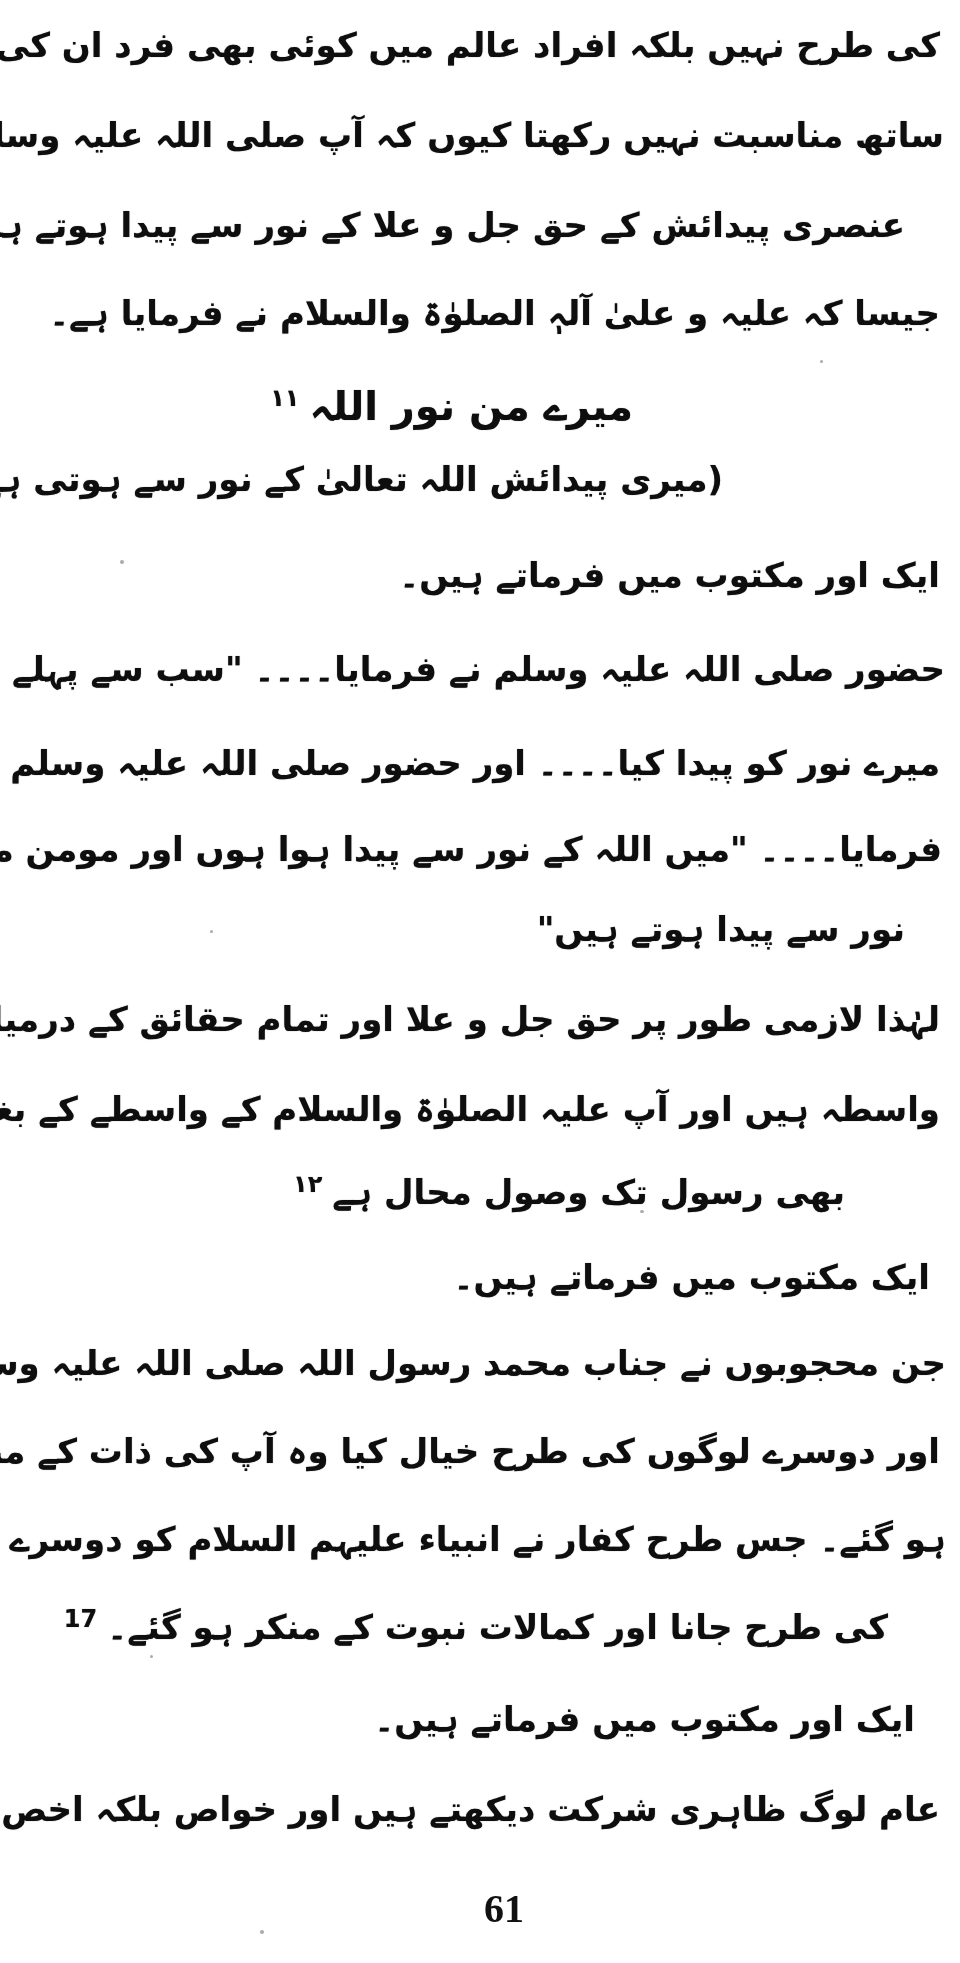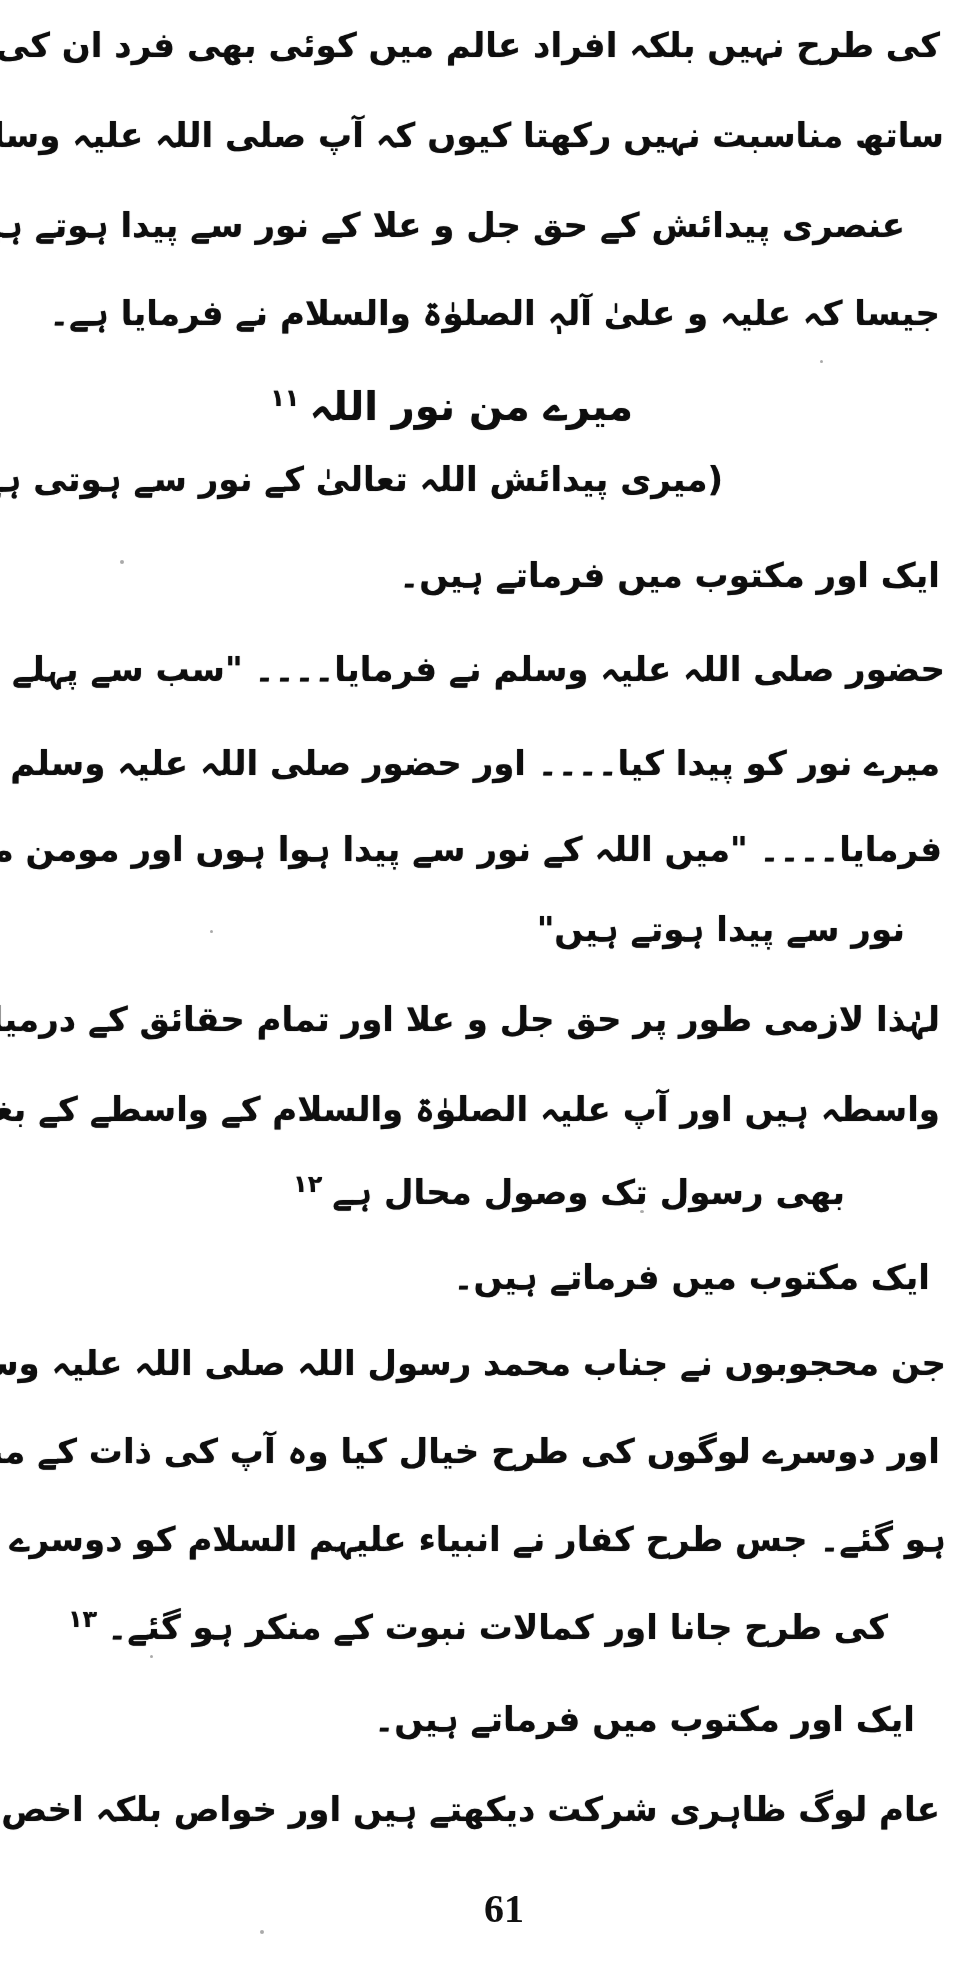--- a/index.html
+++ b/index.html
@@ -99,21 +99,21 @@
   <div class="line l14">
     <span>بھی رسول تک وصول محال ہے</span><sup>۱۲</sup>
   </div>
 
   <div class="line l15"><span>ایک مکتوب میں فرماتے ہیں۔</span></div>
   <div class="line l16"><span>جن محجوبوں نے جناب محمد رسول اللہ صلی اللہ علیہ وسلم کو بشر کہا</span></div>
   <div class="line l17"><span>اور دوسرے لوگوں کی طرح خیال کیا وہ آپ کی ذات کے منکر</span></div>
   <div class="line l18"><span>ہو گئے۔ جس طرح کفار نے انبیاء علیہم السلام کو دوسرے لوگوں</span></div>
 
   <div class="line l19">
-    <span>کی طرح جانا اور کمالات نبوت کے منکر ہو گئے۔</span><sup>۱۳</sup>
+    <span>کی طرح جانا اور کمالات نبوت کے منکر ہو گئے۔</span><sup>17</sup>
   </div>
 
   <div class="line l20"><span>ایک اور مکتوب میں فرماتے ہیں۔</span></div>
   <div class="line l21"><span>عام لوگ ظاہری شرکت دیکھتے ہیں اور خواص بلکہ اخص الخواص</span></div>
 
   <div class="page-number">61</div>
 
   <div class="speck s1"></div>
   <div class="speck s2"></div>
   <div class="speck s3"></div>

